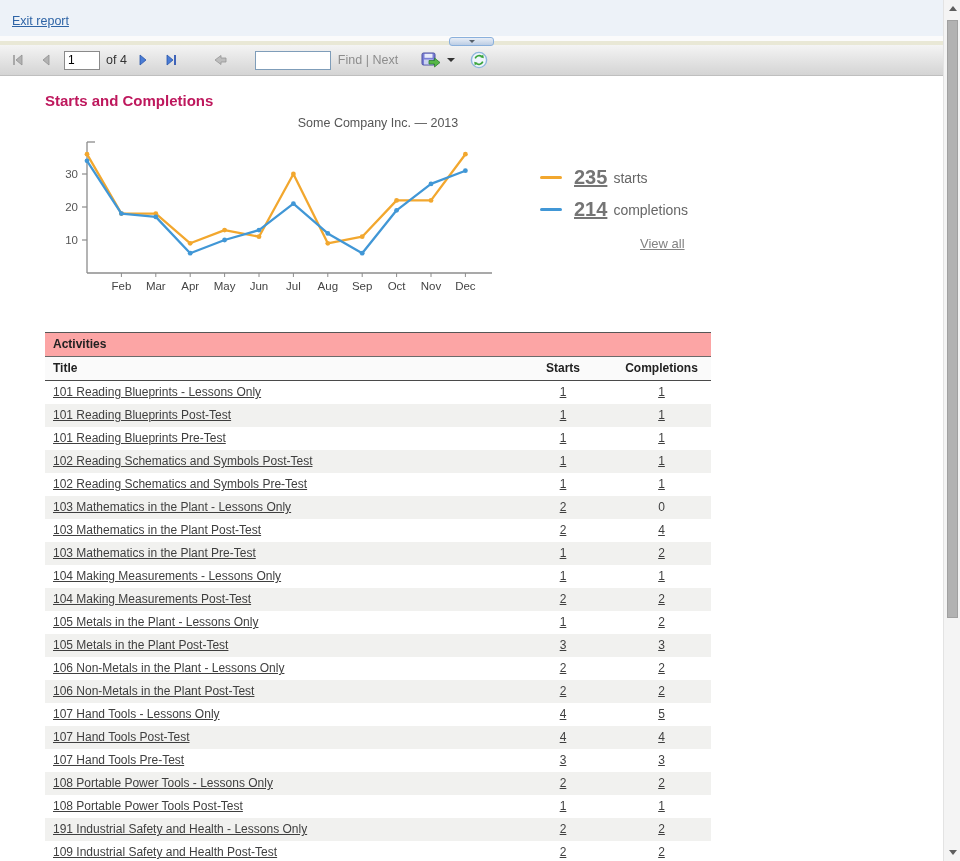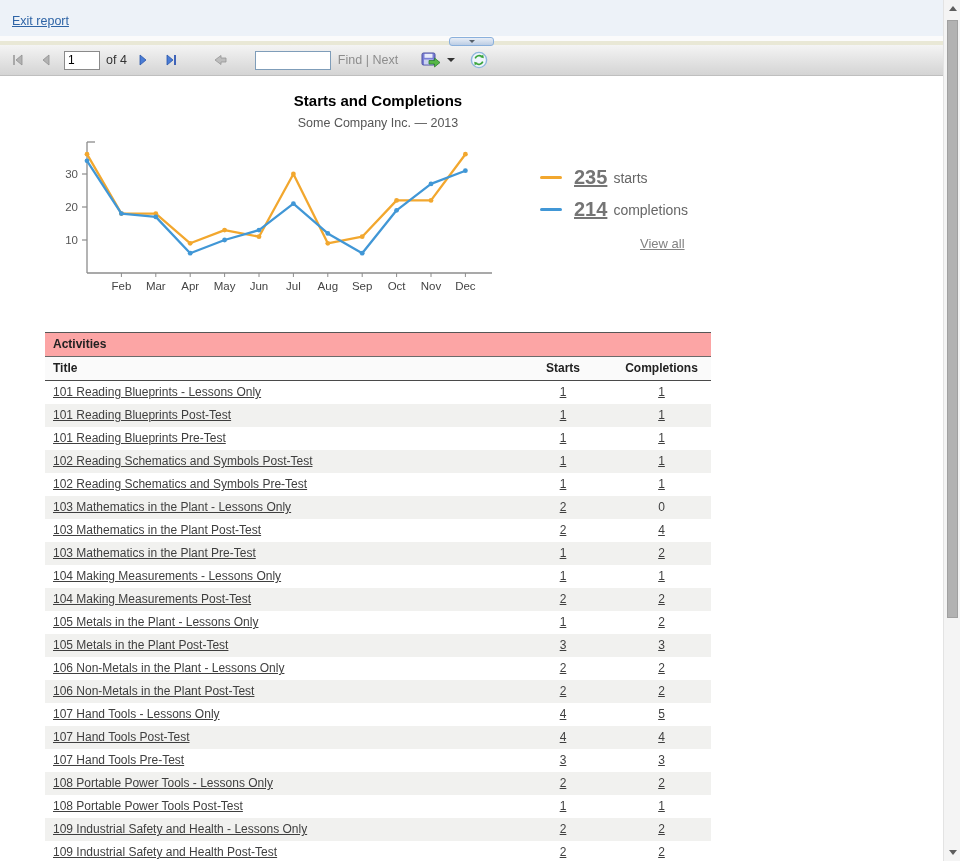--- a/index.html
+++ b/index.html
@@ -29,21 +29,21 @@
                 border-top:4px solid #333; display:inline-block; margin-left:3px; }
   .collapse-handle { position:absolute; top:-8px; left:449px; width:45px; height:9px;
                      background:linear-gradient(#e8eef7,#bccde4); border:1px solid #8ab0dc;
                      border-radius:3px; cursor:pointer; display:flex; align-items:center; justify-content:center; }
   .collapse-handle .tiny-caret { width:0; height:0; border-left:3px solid transparent;
                      border-right:3px solid transparent; border-top:3px solid #56606b; }
 
   
   .content { background:#fff; }
   .report { width:666px; margin-left:45px; }
-  .chart-title { text-align:center; font-size:15px; font-weight:bold; color:#000000; padding-top:16px; }
+  .chart-title { font-size:15px; font-weight:bold; color:#be185d; padding-top:16px; }
   .chart-subtitle { text-align:center; font-size:12.5px; color:#555; margin-top:7px; }
   .chart-row { position:relative; margin-top:10px; height:162px; }
   .chart-row svg { display:block; }
 
   
   .legend { position:absolute; left:495px; top:26px; width:175px; }
   .legend-item { display:flex; align-items:center; margin-bottom:9px; }
   .legend-dash { width:22px; height:3px; border-radius:2px; flex:0 0 auto; }
   .legend-value { font-size:20px; font-weight:bold; color:#757575; text-decoration:underline;
                   margin-left:12px; cursor:pointer; }
@@ -333,21 +333,21 @@
                 <td><a href="#">108 Portable Power Tools - Lessons Only</a></td>
                 <td class="num"><a href="#">2</a></td>
                 <td class="num"><a href="#">2</a></td>
               </tr>
               <tr>
                 <td><a href="#">108 Portable Power Tools Post-Test</a></td>
                 <td class="num"><a href="#">1</a></td>
                 <td class="num"><a href="#">1</a></td>
               </tr>
               <tr class="stripe">
-                <td><a href="#">109 Industrial Safety and Health - Lessons Only</a></td>
+                <td><a href="#">191 Industrial Safety and Health - Lessons Only</a></td>
                 <td class="num"><a href="#">2</a></td>
                 <td class="num"><a href="#">2</a></td>
               </tr>
               <tr>
                 <td><a href="#">109 Industrial Safety and Health Post-Test</a></td>
                 <td class="num"><a href="#">2</a></td>
                 <td class="num"><a href="#">2</a></td>
               </tr>
             </tbody>
         </table>

